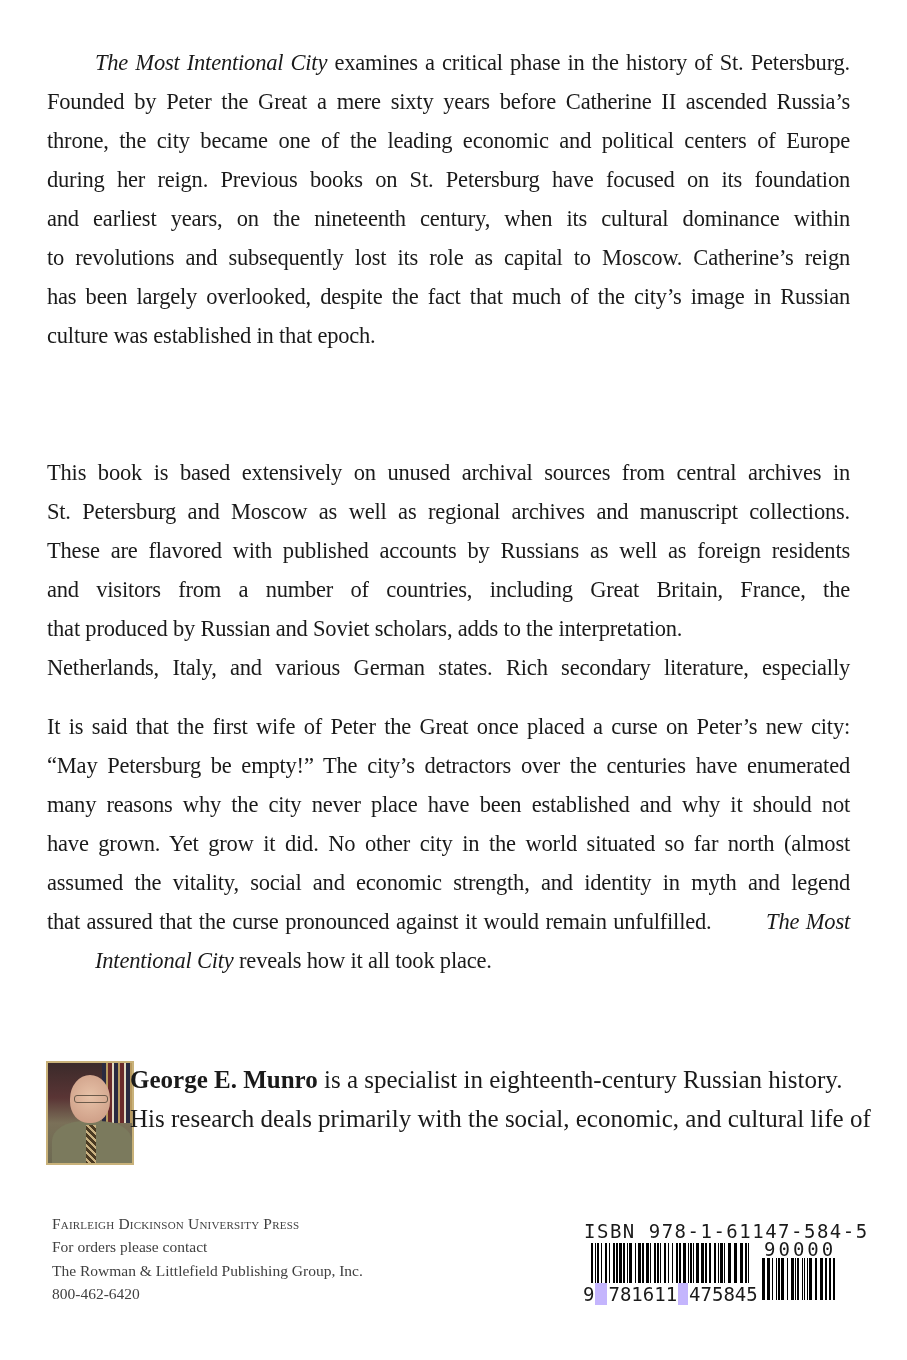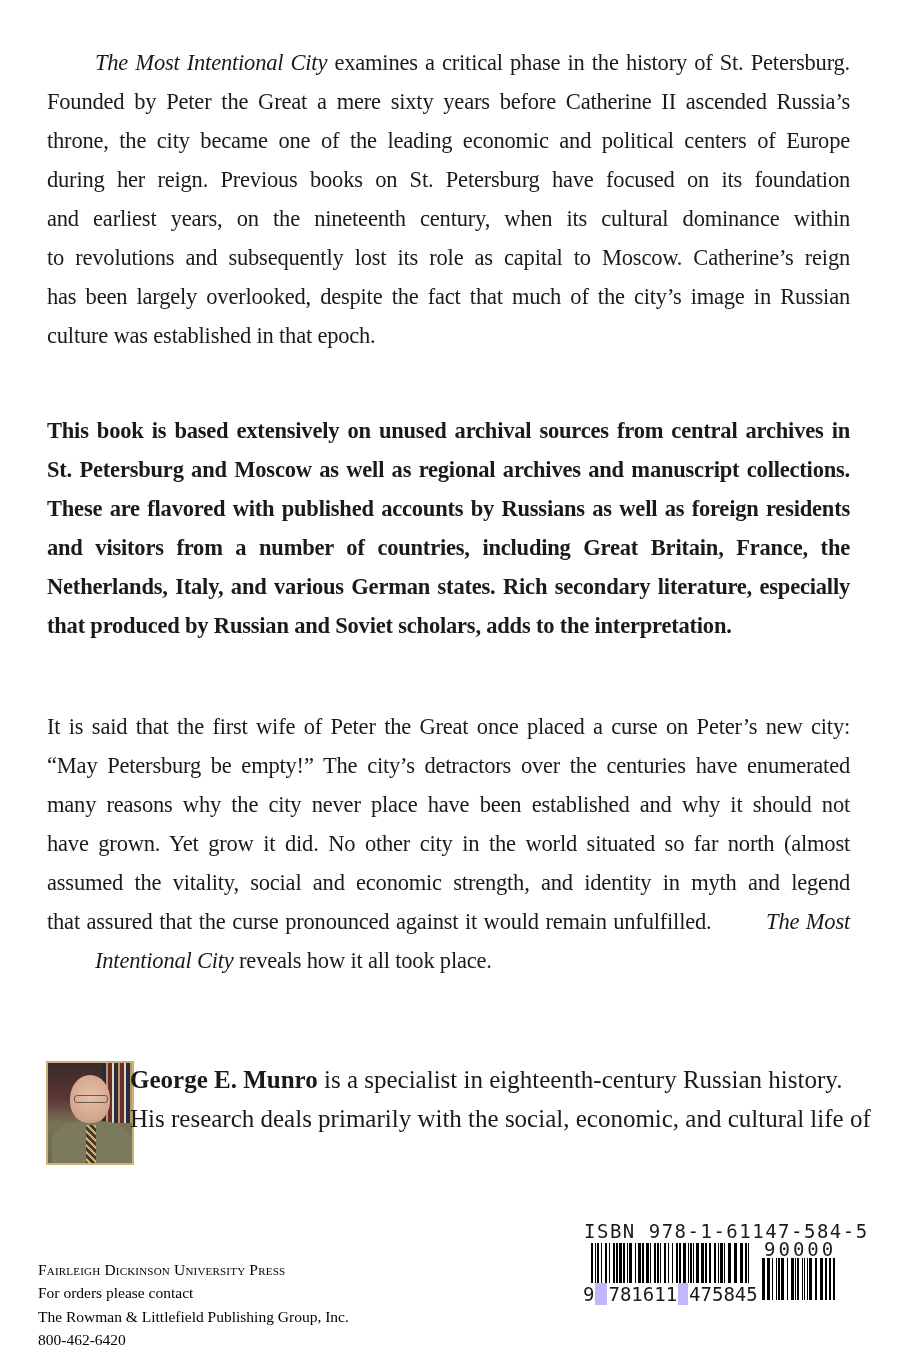--- a/index.html
+++ b/index.html
@@ -3,39 +3,39 @@
 <meta charset="utf-8">
 <style>
   html, body { margin: 0; padding: 0; background: #ffffff; }
   body { width: 907px; height: 1360px; position: relative; overflow: hidden;
          font-family: "Liberation Serif", "DejaVu Serif", serif; color: #1a1a1a; }
   .para { position: absolute; left: 47px; width: 803px; font-size: 22.5px; line-height: 39px;
           text-align: justify; margin: 0; letter-spacing: -0.2px; }
   .para .line { display: block; text-align: justify; text-align-last: justify; white-space: nowrap; }
   .para .line.last { text-align-last: left; }
   #p1 { top: 43px; }
-  #p2 { top: 411px; font-weight: bold; }
+  #p2 { top: 453px; }
   #p3 { top: 707px; }
   i { font-style: italic; margin-left: 48px; }
   .author { position: absolute; left: 130px; top: 1060px; width: 705px; font-size: 25px; line-height: 39px; margin:0; }
   .author .line { display:block; text-align: justify; text-align-last: justify; white-space: nowrap; }
   .author .line.last { text-align-last: left; }
   .photo { position: absolute; left: 46px; top: 1061px; width: 88px; height: 104px;
            border: 2px solid #c9b27a; box-sizing: border-box;
            background: linear-gradient(180deg,#3b2a2a 0%,#5a3535 35%,#7a7058 60%,#6d6a52 100%); overflow:hidden; }
   .photo .books { position:absolute; right:0; top:0; width:30px; height:60px;
            background: repeating-linear-gradient(90deg,#2a2a40 0 4px,#b89a60 4px 6px,#6a2b2b 6px 10px,#e0d8c0 10px 12px); }
   .photo .head { position:absolute; left:22px; top:12px; width:40px; height:48px; border-radius:50% 50% 45% 45%;
            background: radial-gradient(circle at 50% 45%, #e7c2a8, #c99780); }
   .photo .glasses { position:absolute; left:26px; top:32px; width:32px; height:6px; border:1px solid #6b5a4a; border-radius:3px; }
   .photo .suit { position:absolute; left:4px; top:58px; width:80px; height:50px; border-radius:40% 40% 0 0;
            background: #7b7a5d; }
   .photo .tie { position:absolute; left:38px; top:62px; width:10px; height:40px;
            background: repeating-linear-gradient(45deg,#4a3a22 0 3px,#c8b080 3px 5px); }
-  .footer { position: absolute; left: 38px; top: 1212px; font-size: 15.5px; line-height: 23.3px; color: #000000; margin-top: 46px; }
+  .footer { position: absolute; left: 52px; top: 1212px; font-size: 15.5px; line-height: 23.3px; color: #404040; }
   .footer div { white-space: nowrap; }
   .smallcaps { font-variant: small-caps; letter-spacing: 0.2px; }
   .isbn-text { position:absolute; left: 584px; top: 1220px; font-family: "DejaVu Sans Mono", monospace; font-size: 19px; letter-spacing: 1.5px; white-space: nowrap; }
   .price-text { position:absolute; left: 764px; top: 1238px; font-family: "DejaVu Sans Mono", monospace; font-size: 19px; letter-spacing: 3px; }
   .barcode { position:absolute; left: 591px; top: 1243px; height: 56px; width: 160px; }
   .barcode2 { position:absolute; left: 762px; top: 1258px; height: 42px; width: 76px; }
   .bar-digits { position:absolute; left: 582px; top: 1283px; font-family: "DejaVu Sans Mono", monospace; font-size: 19px; background:#c4b5fd; white-space: nowrap; }
   .bar-digits span { background:#fff; padding: 0 1px; }
 </style>
 </head>
@@ -50,22 +50,22 @@
   <span class="line">to revolutions and subsequently lost its role as capital to Moscow. Catherine’s reign</span>
   <span class="line">has been largely overlooked, despite the fact that much of the city’s image in Russian</span>
   <span class="line last">culture was established in that epoch.</span>
 </div>
 
 <div class="para" id="p2">
   <span class="line">This book is based extensively on unused archival sources from central archives in</span>
   <span class="line">St. Petersburg and Moscow as well as regional archives and manuscript collections.</span>
   <span class="line">These are flavored with published accounts by Russians as well as foreign residents</span>
   <span class="line">and visitors from a number of countries, including Great Britain, France, the</span>
+  <span class="line last">that produced by Russian and Soviet scholars, adds to the interpretation.</span>
   <span class="line">Netherlands, Italy, and various German states. Rich secondary literature, especially</span>
-  <span class="line last">that produced by Russian and Soviet scholars, adds to the interpretation.</span>
 </div>
 
 <div class="para" id="p3">
   <span class="line">It is said that the first wife of Peter the Great once placed a curse on Peter’s new city:</span>
   <span class="line">“May Petersburg be empty!” The city’s detractors over the centuries have enumerated</span>
   <span class="line">many reasons why the city never place have been established and why it should not</span>
   <span class="line">have grown. Yet grow it did. No other city in the world situated so far north (almost</span>
   <span class="line">assumed the vitality, social and economic strength, and identity in myth and legend</span>
   <span class="line"><span>that assured that the curse pronounced against it would remain unfulfilled. </span><i>The Most</i></span>
   <span class="line last"><i>Intentional City</i><span> reveals how it all took place.</span></span>

